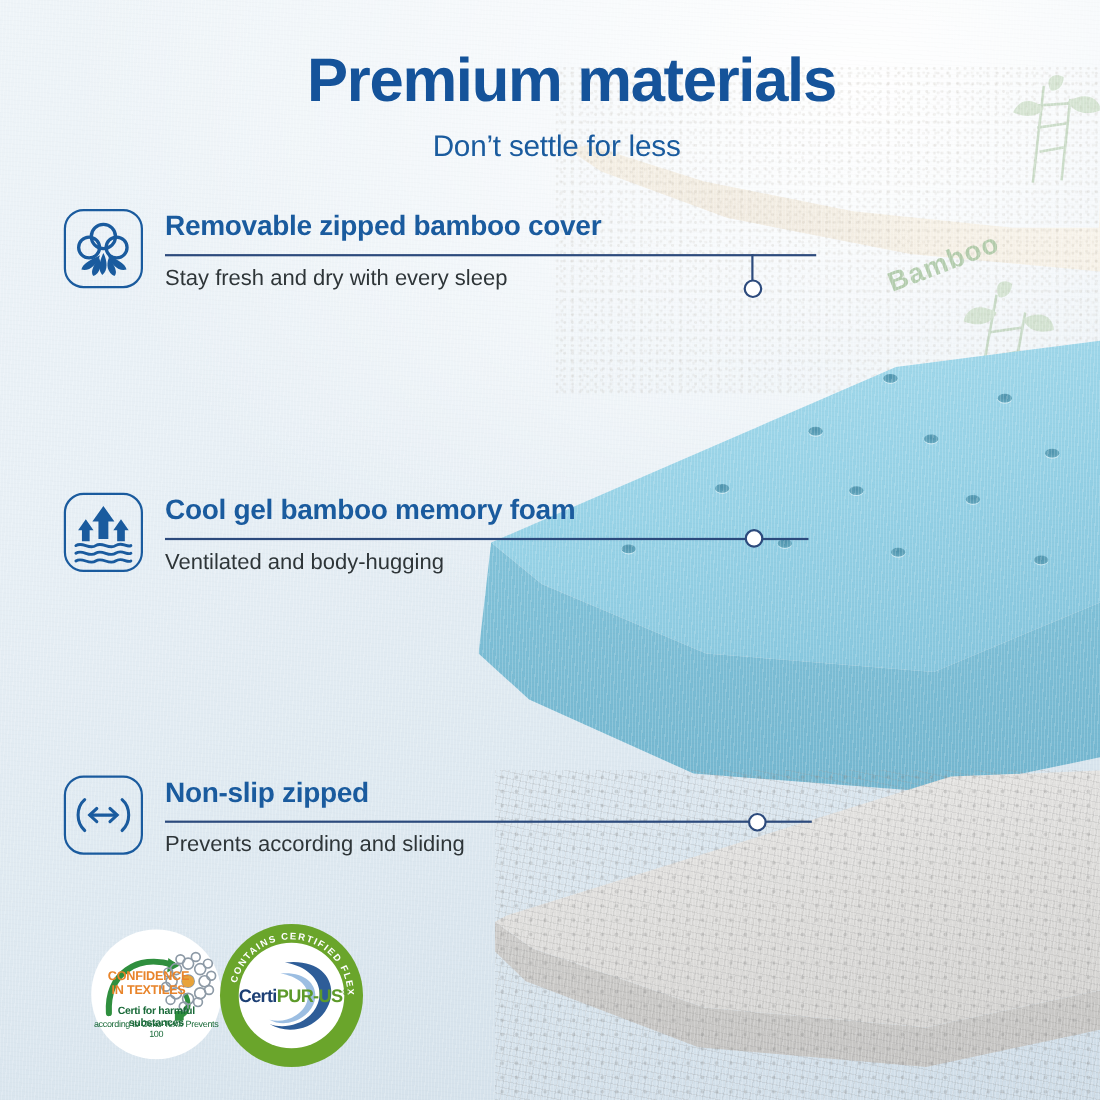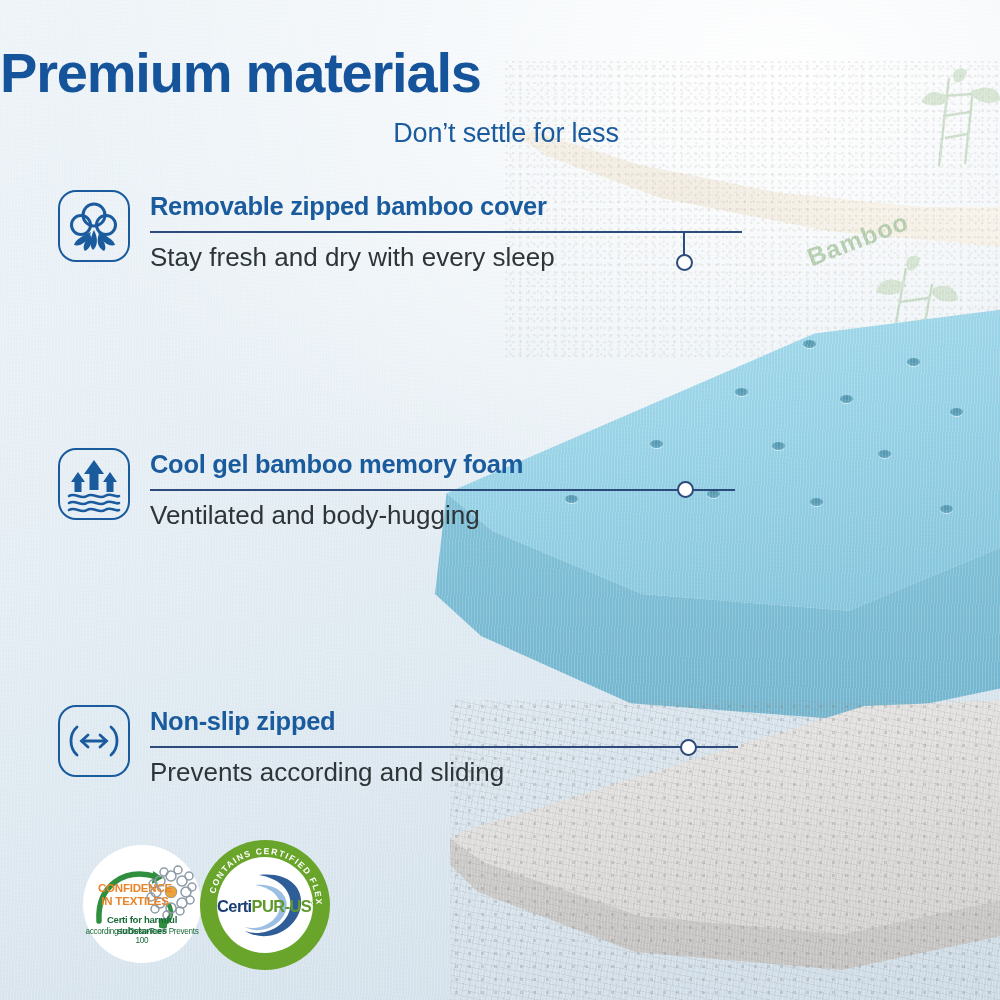--- a/index.html
+++ b/index.html
@@ -32,25 +32,27 @@
     background-image:
       repeating-linear-gradient(92deg, rgba(255,255,255,.30) 0 1px, rgba(0,0,0,0) 1px 3px),
       repeating-linear-gradient(3deg, rgba(0,0,0,.018) 0 1px, rgba(0,0,0,0) 1px 4px);
   }
 
   
   .title {
     position: absolute;
     left: 0; right: 0;
     top: 40px;
+    text-align: center;
     font-size: 56px;
     font-weight: bold;
     color: #15539a;
     letter-spacing: -1.2px;
     white-space: nowrap;
+    padding-left: 39px;
   }
   .subtitle {
     position: absolute;
     left: 0; right: 0;
     top: 118px;
     text-align: center;
     font-size: 27px;
     color: #1a5b9e;
     letter-spacing: -0.2px;
     padding-left: 12px;
@@ -188,21 +190,21 @@
     position: absolute;
     left: 92px;
     top: 41px;
     height: 2px;
     background: #2c4a7c;
   }
   .f-sub {
     position: absolute;
     left: 92px;
     top: 52px;
-    font-size: 26px;
+    font-size: 20px;
     color: #2e3538;
     white-space: nowrap;
   }
 
   
   .callout { position: absolute; }
   .callout .seg-v {
     position: absolute;
     width: 2px;
     background: #2c4a7c;

